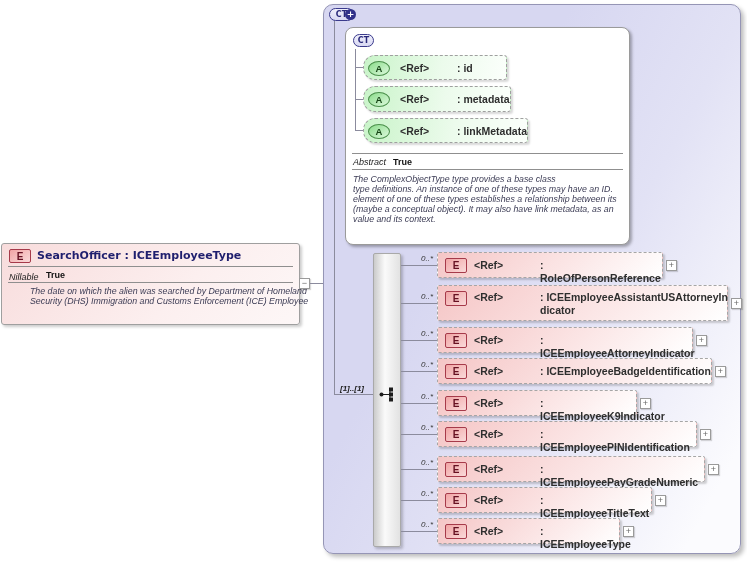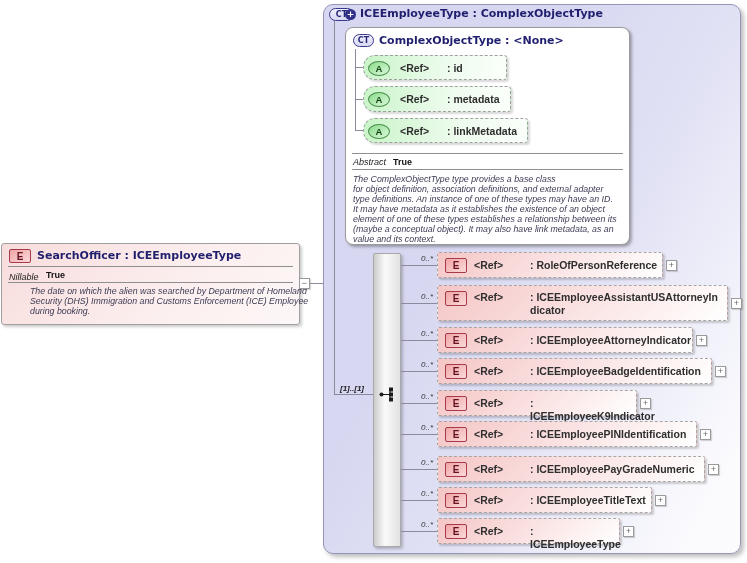--- a/index.html
+++ b/index.html
@@ -39,57 +39,54 @@
            font:bold 8px "DejaVu Sans",sans-serif;color:#28287a;text-align:center;}
   .plus-circle{position:absolute;width:11px;height:11px;border-radius:50%;background:#31318a;color:#fff;
                font:bold 9px "DejaVu Sans",sans-serif;text-align:center;line-height:11px;}
   .plus-box{position:absolute;width:11px;height:11px;border:1px solid #9a9a9a;background:#fff;box-sizing:border-box;
             font:9px "Liberation Sans",sans-serif;color:#6a6a6a;text-align:center;line-height:9px;
             box-shadow:1px 1px 1px rgba(0,0,0,0.15);}
   .seq-bar{position:absolute;border:1px solid #a9a9a9;border-radius:2px;box-sizing:border-box;
            background:linear-gradient(to right,#cbcbcb,#fafafa 42%,#e2e2e2);
            box-shadow:2px 2px 3px rgba(0,0,0,0.22);}
   .ref{position:absolute;font:bold 10.5px "Liberation Sans",sans-serif;color:#2e2e2e;white-space:nowrap;text-align:center;}
-  .ename{position:absolute;font:bold 10.5px "Liberation Sans",sans-serif;color:#2e2e2e;line-height:13px;}
+  .ename{position:absolute;font:bold 10.5px "Liberation Sans",sans-serif;color:#2e2e2e;line-height:13px;margin-left:10px;}
 </style>
 </head>
 <body>
 
 <div id="canvas">
 
   <div class="left-box" style="left:1px;top:243px;width:297px;height:80px;">
     <div class="e-icon" style="left:7px;top:5px;width:22px;height:14px;">E</div>
     <div class="hdr" style="left:35px;top:5px;">SearchOfficer : ICEEmployeeType</div>
     <div class="sep" style="left:6px;top:22px;width:285px;"></div>
     <div class="meta-label" style="left:7px;top:28px;">Nillable</div>
     <div class="meta-value" style="left:44px;top:26px;">True</div>
     <div class="sep" style="left:6px;top:38px;width:285px;"></div>
     <div class="abs" style="left:7px;top:42px;margin-left:21px;">
       <div class="desc-line">The date on which the alien was searched by Department of Homeland</div>
       <div class="desc-line">Security (DHS) Immigration and Customs Enforcement (ICE) Employee</div>
-      <div class="desc-line">during booking.</div>
     </div>
   </div>
 
   <div class="plus-box" style="left:299px;top:278px;line-height:8px;">−</div>
   <div class="line" style="left:310px;top:283px;width:24px;height:1px;"></div>
 
   <div class="outer-box" style="left:323px;top:4px;width:416px;height:548px;"></div>
 
   <div class="ct-pill" style="left:329px;top:8px;width:25px;height:13px;line-height:12px;">CT</div>
   <div class="plus-circle" style="left:345px;top:9px;">+</div>
-  <div class="hdr" style="left:360px;top:7px;">ICEEmployeeType : ComplexObjectType</div>
 
   <div class="line" style="left:334px;top:21px;width:1px;height:373px;"></div>
   <div class="line" style="left:334px;top:394px;width:45px;height:1px;"></div>
   <div class="card" style="left:340px;top:384px;">[1]..[1]</div>
 
   <div class="inner-box" style="left:345px;top:27px;width:283px;height:216px;">
     <div class="ct-pill" style="left:7px;top:6px;width:21px;height:13px;line-height:12px;">CT</div>
-    <div class="hdr" style="left:33px;top:6px;">ComplexObjectType : &lt;None&gt;</div>
 
     <div class="line" style="left:9px;top:21px;width:1px;height:82px;"></div>
     <div class="line" style="left:9px;top:39px;width:9px;height:1px;"></div>
     <div class="line" style="left:9px;top:71px;width:9px;height:1px;"></div>
     <div class="line" style="left:9px;top:102px;width:9px;height:1px;"></div>
 
     <div class="attr-box" style="left:17px;top:27px;width:144px;height:25px;">
       <div class="a-icon" style="left:4px;top:5px;">A</div>
       <div class="ref" style="left:36px;top:6px;">&lt;Ref&gt;</div>
       <div class="ename" style="left:83px;top:6px;">: id</div>
@@ -107,23 +104,21 @@
       <div class="ename" style="left:83px;top:6px;">: linkMetadata</div>
     </div>
 
     <div class="sep" style="left:6px;top:125px;width:271px;"></div>
     <div class="meta-label" style="left:7px;top:129px;">Abstract</div>
     <div class="meta-value" style="left:47px;top:129px;">True</div>
     <div class="sep" style="left:6px;top:141px;width:271px;"></div>
 
     <div class="abs" style="left:7px;top:146px;">
       <div class="desc-line">The ComplexObjectType type provides a base class</div>
-      <div class="desc-line">for object definition, association definitions, and external adapter</div>
       <div class="desc-line">type definitions. An instance of one of these types may have an ID.</div>
-      <div class="desc-line">It may have metadata as it establishes the existence of an object</div>
       <div class="desc-line">element of one of these types establishes a relationship between its</div>
       <div class="desc-line">(maybe a conceptual object). It may also have link metadata, as an</div>
       <div class="desc-line">value and its context.</div>
     </div>
   </div>
 
   <div class="seq-bar" style="left:373px;top:253px;width:28px;height:294px;"></div>
   <svg class="abs" style="left:378px;top:386px;" width="19" height="17" viewBox="0 0 19 17">
     <circle cx="3.5" cy="8.5" r="2" fill="#1c1c1c"></circle>
     <line x1="3.5" y1="8.5" x2="12" y2="8.5" stroke="#1c1c1c" stroke-width="1"></line>

